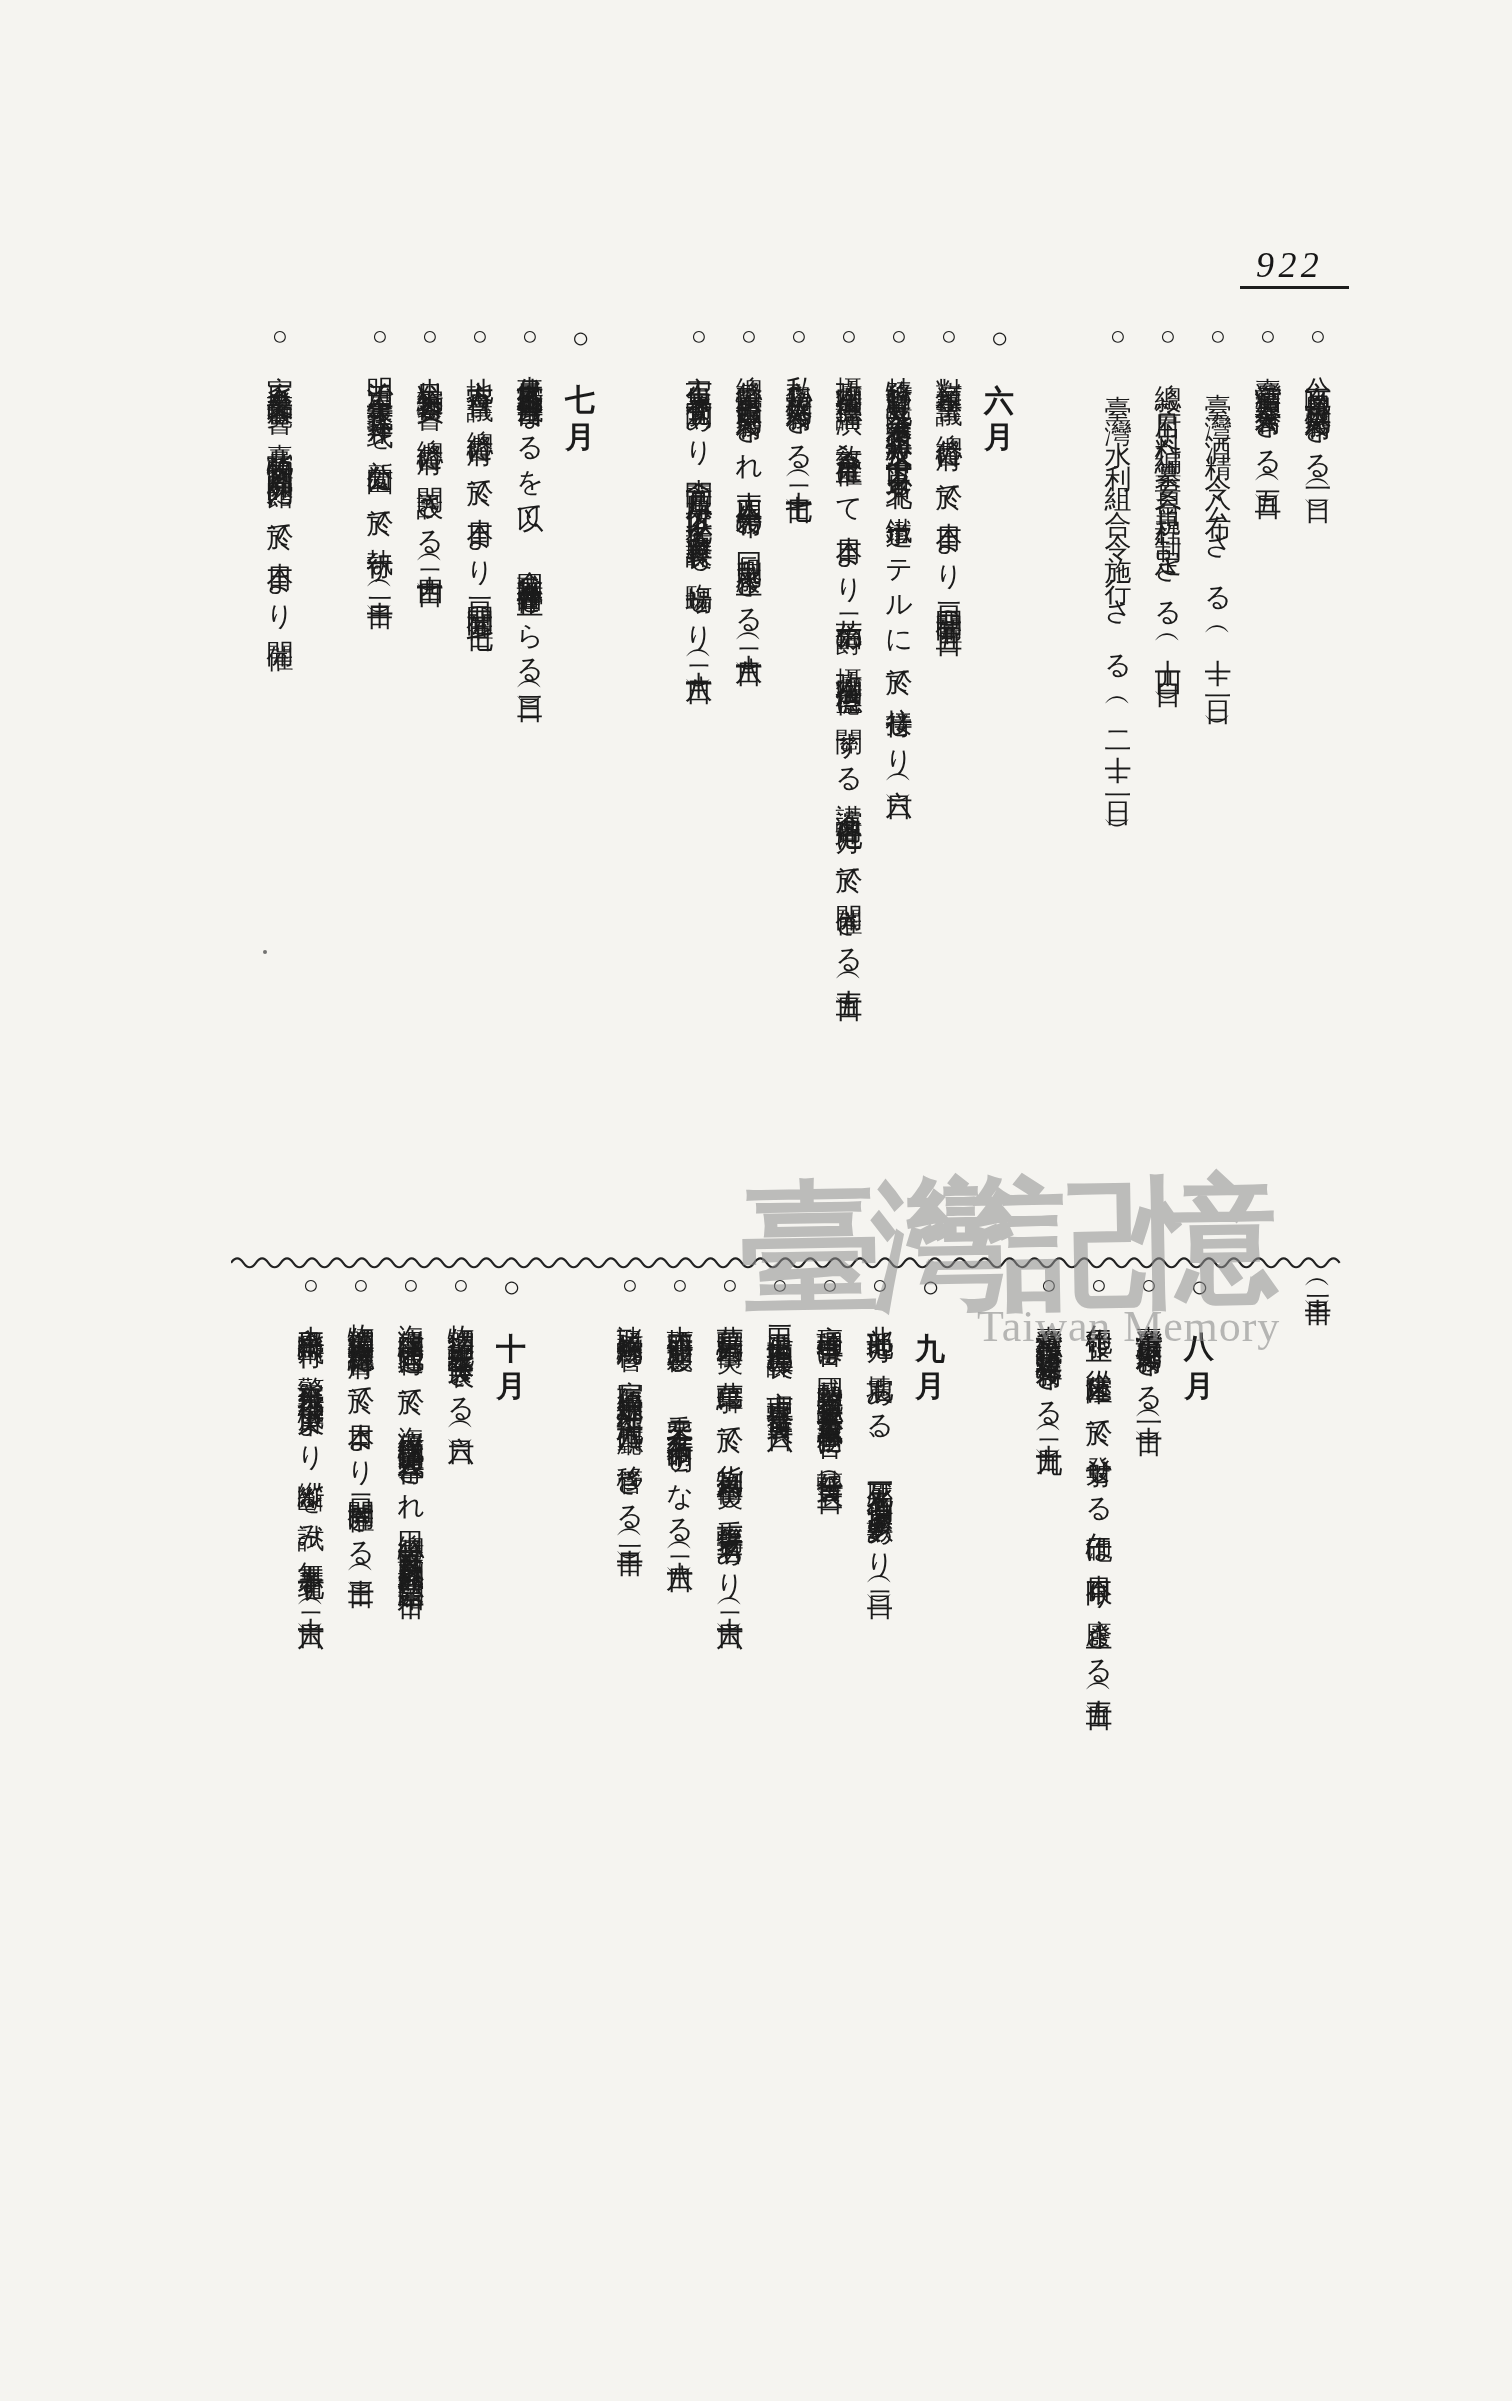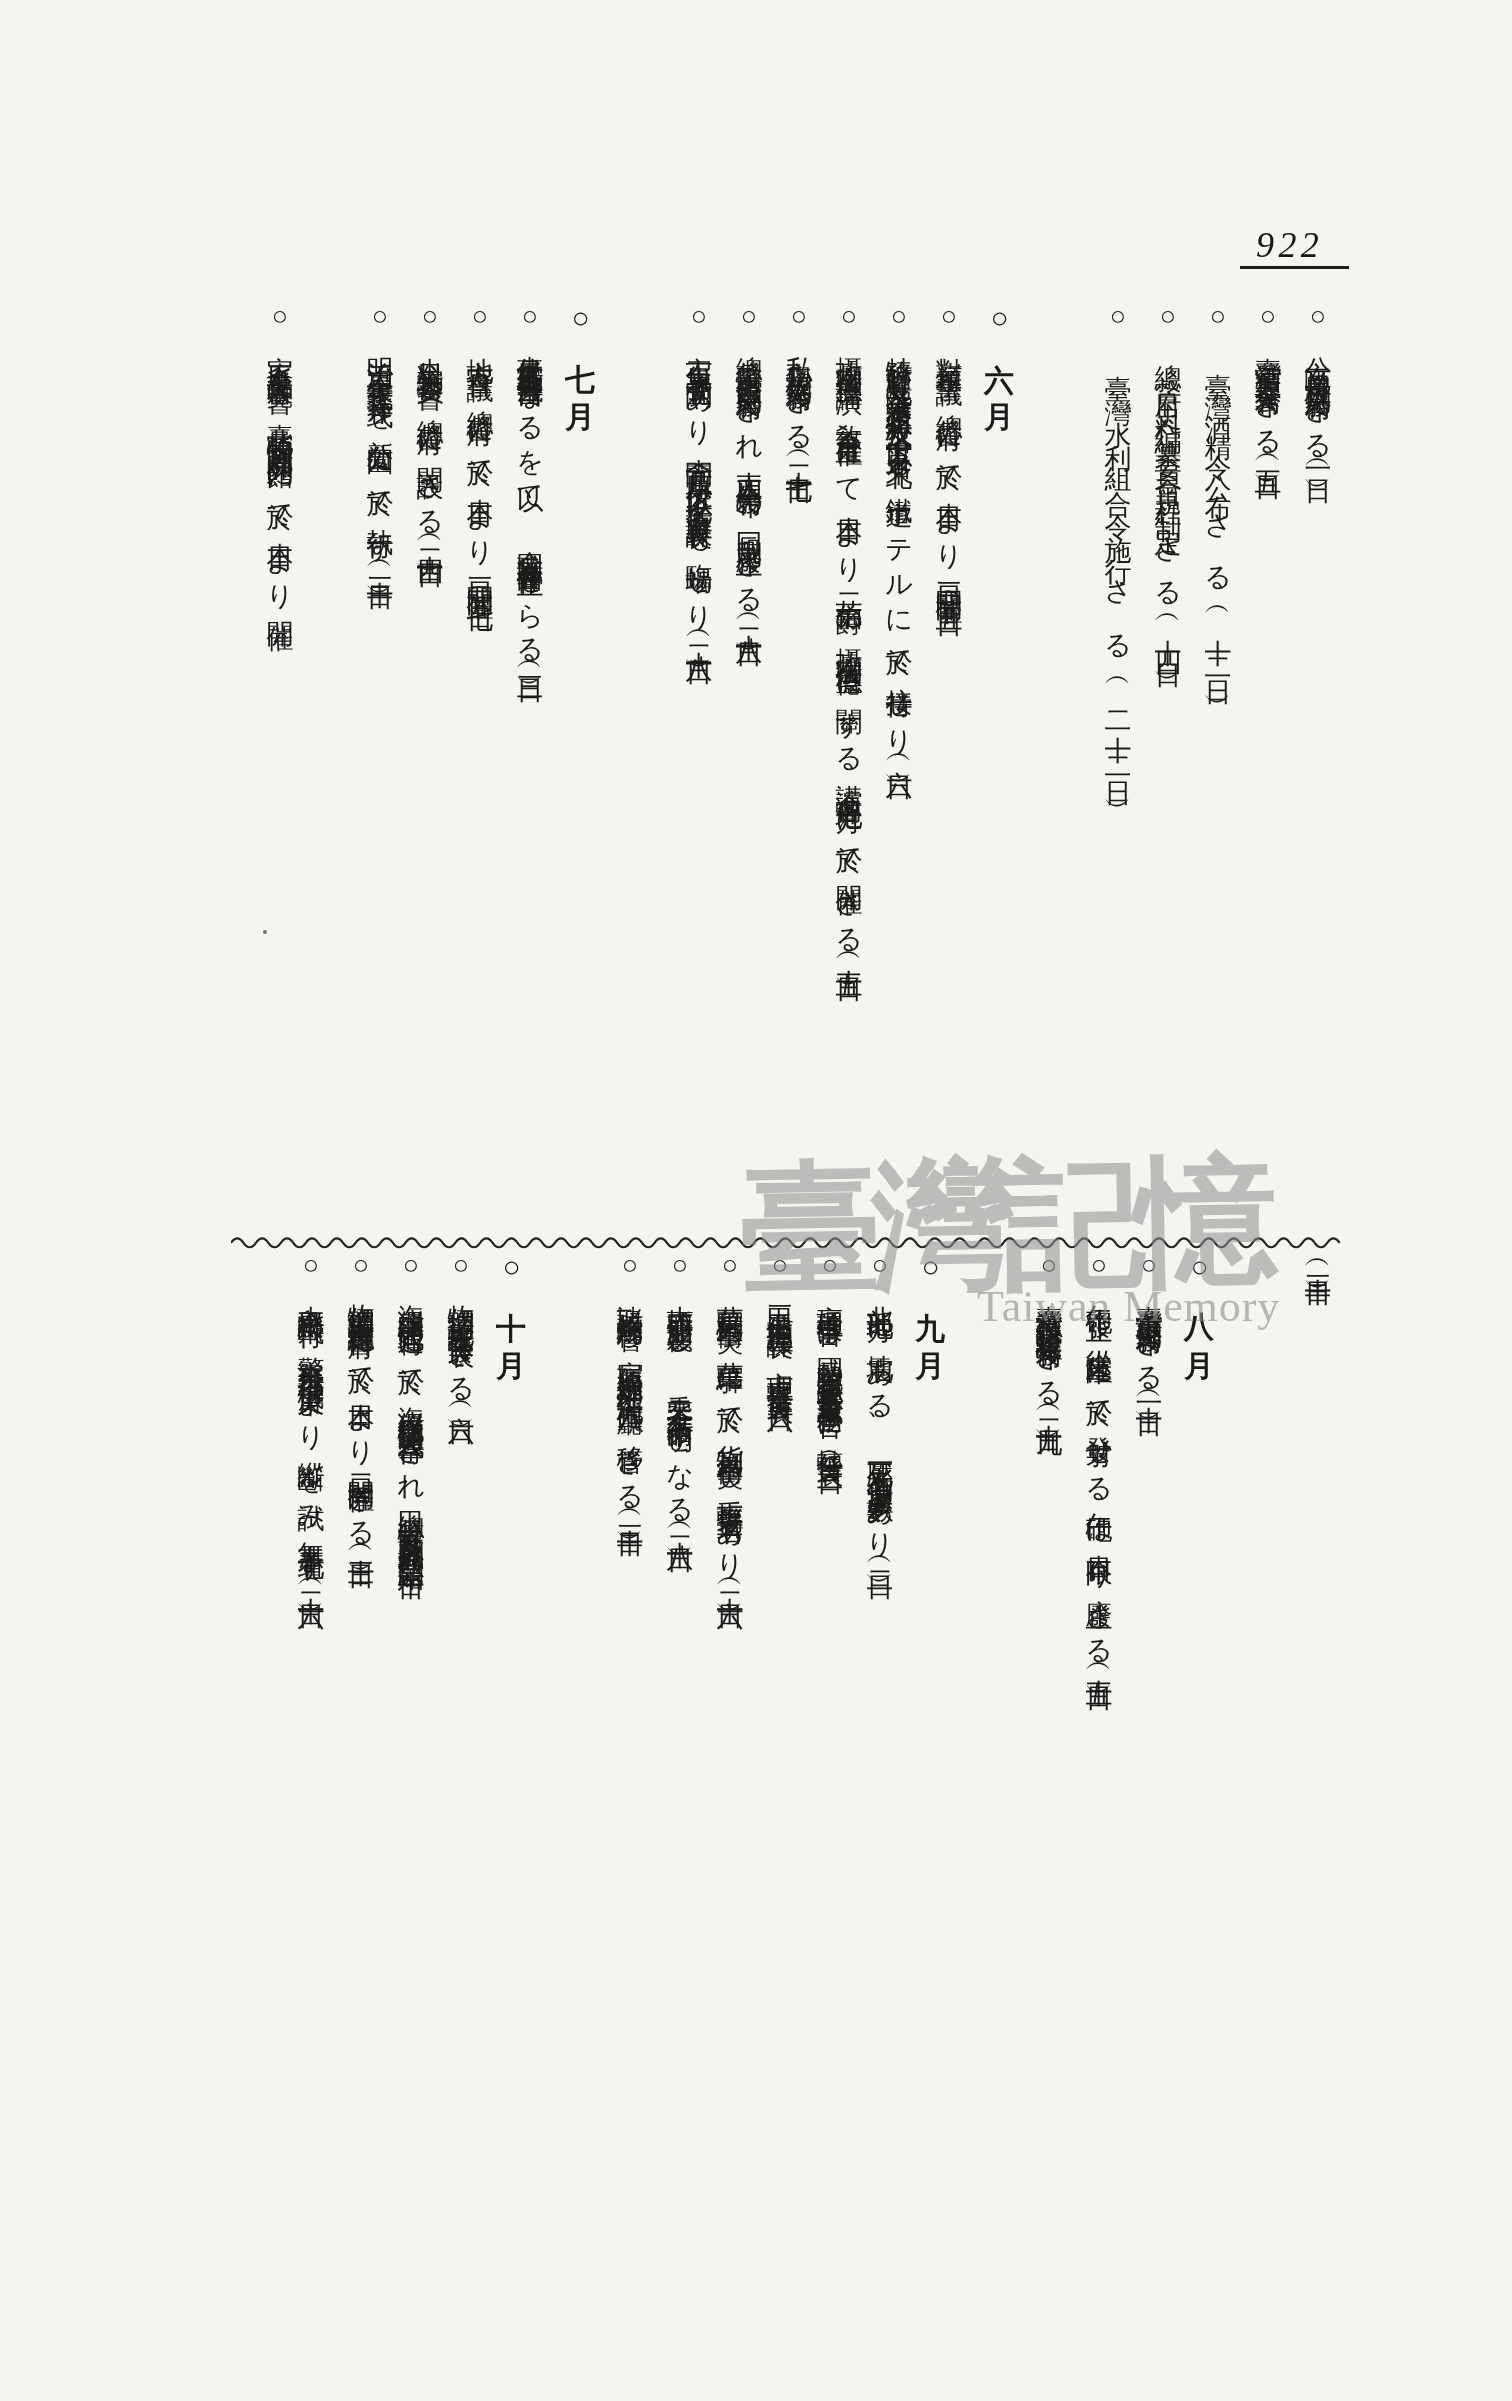--- a/index.html
+++ b/index.html
@@ -4,20 +4,21 @@
 <style>
   :root{
     --paper:#f5f4f0; --ink:#1b1b1b; --wm:#8f8f8f; --stamp:#9d9d9d;
   }
   html,body{margin:0;padding:0;background:var(--paper);}
   .page{
     position:relative; width:1512px; height:2012px; overflow:hidden;
     background:var(--paper);
     font-family:"Liberation Serif","DejaVu Serif",serif;
     color:var(--ink);
+    margin-top:20px;
   }
   
   .page-number{
     position:absolute; left:1256px; top:224px;
     font-size:36px; font-style:italic; letter-spacing:4.4px; color:#161616;
   }
   .page-number-underline{
     position:absolute; left:1240px; top:266px; width:109px; height:2.7px;
     background:#1d1d1d;
   }

